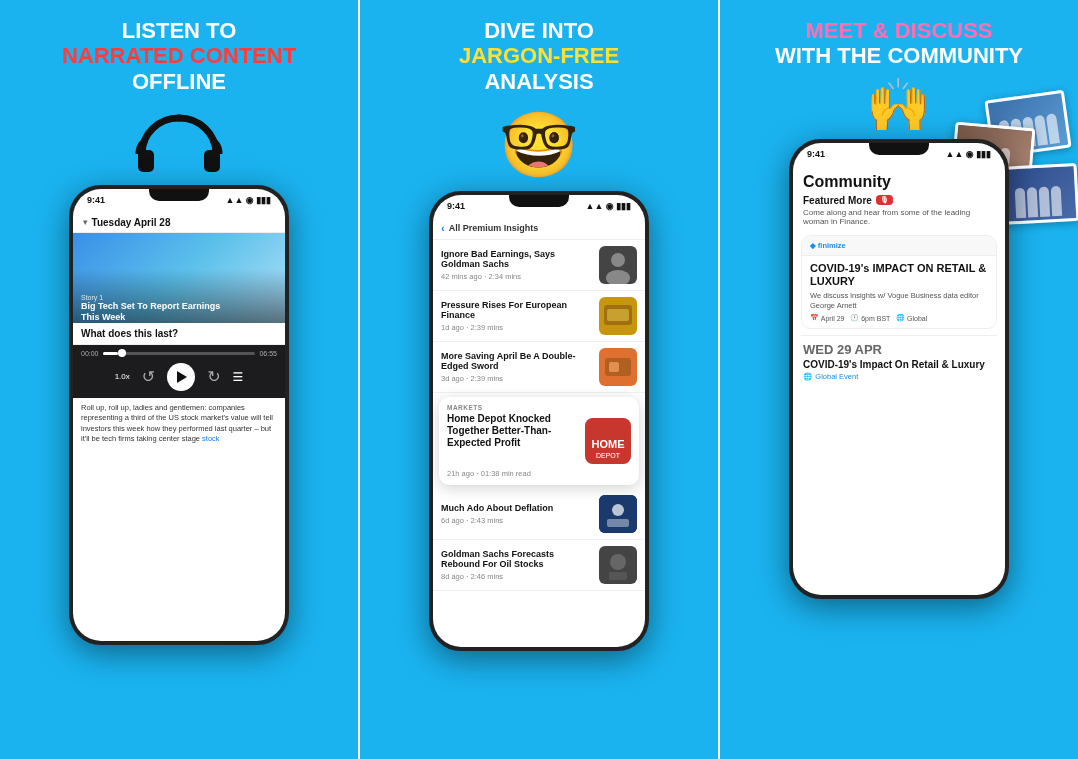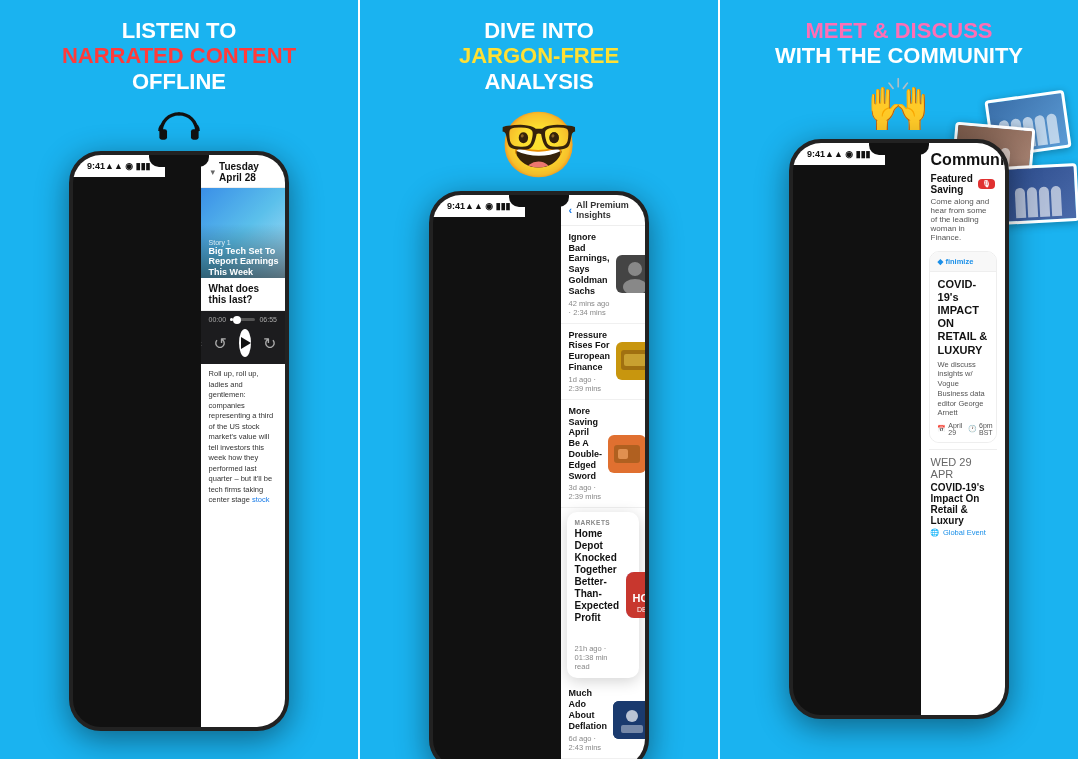--- a/index.html
+++ b/index.html
@@ -10,21 +10,21 @@
       overflow: hidden;
       font-family: -apple-system, BlinkMacSystemFont, 'Segoe UI', sans-serif;
     }
 
     
     .panel {
       flex: 1;
       display: flex;
       flex-direction: column;
       align-items: center;
-      padding: 18px 10px 28px;
+      padding: 18px 10px 10px;
       position: relative;
       overflow: hidden;
     }
     .panel-1 { background: #1ab3f0; }
     .panel-2 { background: #1ab3f0; border-left: 2px solid #fff; border-right: 2px solid #fff; }
     .panel-3 { background: #1ab3f0; }
 
     
     .headline {
       text-align: center;
@@ -49,30 +49,29 @@
     .phone-wrap {
       position: relative;
       width: 230px;
       flex: 1;
       display: flex;
       flex-direction: column;
       align-items: center;
     }
     .phone-frame {
       width: 220px;
-      height: 580px;
+      height: 460px;
       background: #111;
       border-radius: 32px;
       border: 4px solid #222;
       overflow: hidden;
       display: flex;
-      flex-direction: row;
+      flex-direction: column;
       position: relative;
       box-shadow: 0 8px 32px rgba(0,0,0,0.45);
-      gap: 36px;
     }
     .phone-status-bar {
       background: #fff;
       height: 22px;
       display: flex;
       align-items: center;
       justify-content: space-between;
       padding: 0 14px;
       font-size: 9px;
       font-weight: 700;
@@ -331,21 +330,21 @@
     .p3-card-desc { font-size: 7.5px; color: #555; line-height: 1.3; margin-bottom: 4px; }
     .p3-card-tags {
       display: flex;
       gap: 6px;
       font-size: 7px;
       color: #555;
     }
     .p3-card-tags span { display: flex; align-items: center; gap: 2px; }
     .p3-divider { height: 1px; background: #eee; margin: 0 8px; }
     .p3-event-row { padding: 6px 10px 4px; }
-    .p3-event-date { font-size: 11px; font-weight: 400; color: #666; text-transform: uppercase; margin-bottom: 2px; }
+    .p3-event-date { font-size: 13px; font-weight: 700; color: #666; text-transform: uppercase; margin-bottom: 2px; }
     .p3-event-title { font-size: 10px; font-weight: 800; color: #111; margin-bottom: 2px; }
     .p3-event-type { font-size: 7.5px; color: #1a8fe8; display: flex; align-items: center; gap: 3px; }
 
     
     .photos-collage {
       position: absolute;
       top: 95px;
       right: -10px;
       width: 140px;
       height: 150px;
@@ -550,20 +549,32 @@
             <div class="p2-item-meta">6d ago  ·  2:43 mins</div>
           </div>
           <div class="p2-thumb blue-dark">
             <svg width="38" height="38" viewBox="0 0 38 38">
                 <rect width="38" height="38" fill="#1a3a6e"></rect>
                 <circle cx="19" cy="15" r="6" fill="#fff" opacity="0.7"></circle>
                 <rect x="8" y="24" width="22" height="8" rx="2" fill="#fff" opacity="0.4"></rect>
               </svg>
           </div>
         </div>
+        <div class="p2-list-item">
+          <div class="p2-list-item-text">
+            <div class="p2-item-title">Goldman Sachs Forecasts Rebound For Oil Stocks</div>
+            <div class="p2-item-meta">8d ago  ·  2:46 mins</div>
+          </div>
+          <div class="p2-thumb dark">
+            <svg width="38" height="38" viewBox="0 0 38 38">
+                <circle cx="19" cy="16" r="8" fill="#666"></circle>
+                <rect x="10" y="26" width="18" height="8" rx="2" fill="#555"></rect>
+              </svg>
+          </div>
+        </div>
       </div>
     </div>
   </div>
 </div>
 
 <div class="panel panel-3" style="position:relative;">
   <div class="headline">
     <span class="pink">MEET &amp; DISCUSS</span><br>
     <span>WITH THE COMMUNITY</span>
   </div>
@@ -601,21 +612,21 @@
     <div class="phone-frame">
       <div class="notch"></div>
       <div class="phone-status-bar">
         <span>9:41</span>
         <span>▲▲ ◉ ▮▮▮</span>
       </div>
       <div class="phone-content">
         <div class="p3-header">
           <div class="p3-title">Community</div>
           <div class="p3-section-title">
-            <span>Featured Saving</span>
+            <span>Featured More</span>
             <span class="p3-badge">🎙</span>
           </div>
           <div class="p3-event-desc">Come along and hear from some of the leading woman in Finance.</div>
         </div>
 
         <div class="p3-card">
           <div class="p3-card-header">
             <span style="color:#1a8fe8;font-weight:800;">◆ <span>finimize</span></span>
           </div>
           <div class="p3-card-body">

